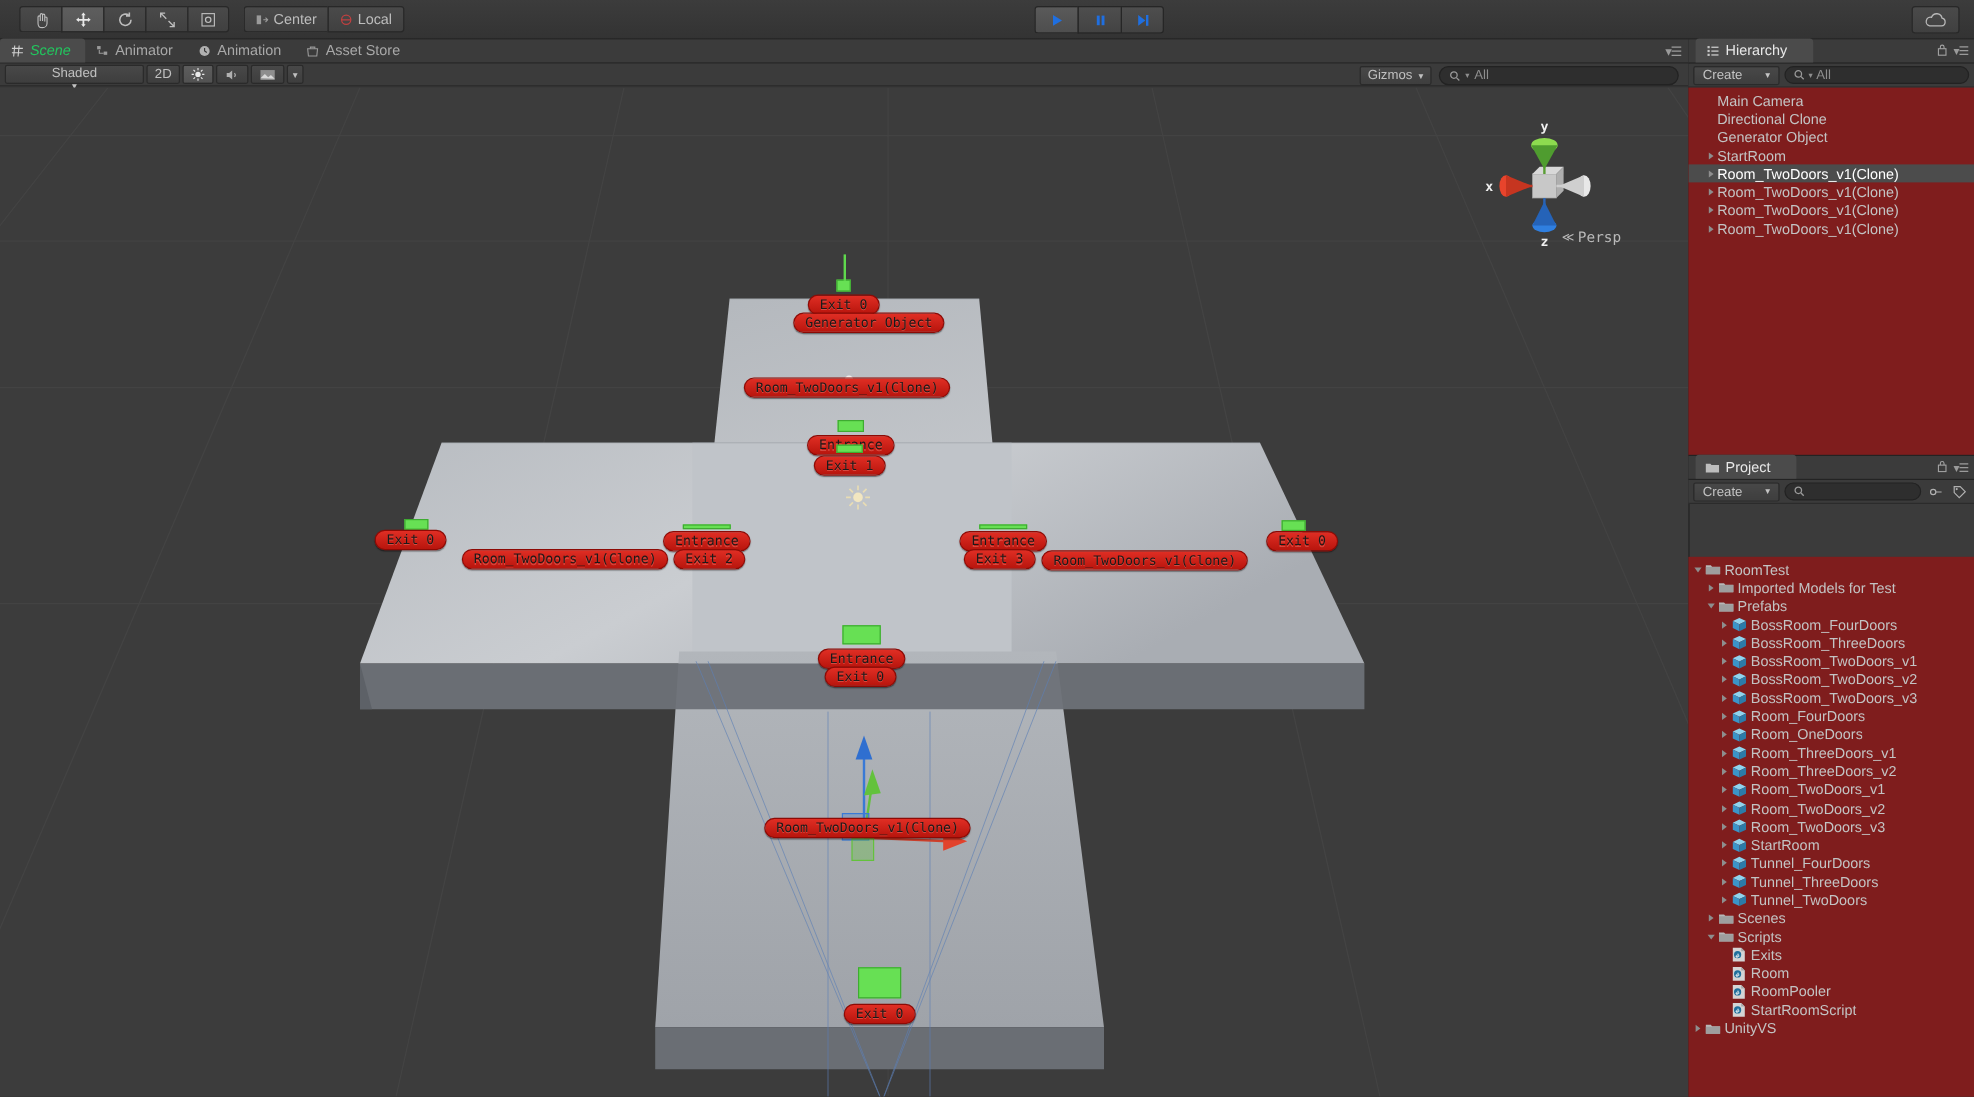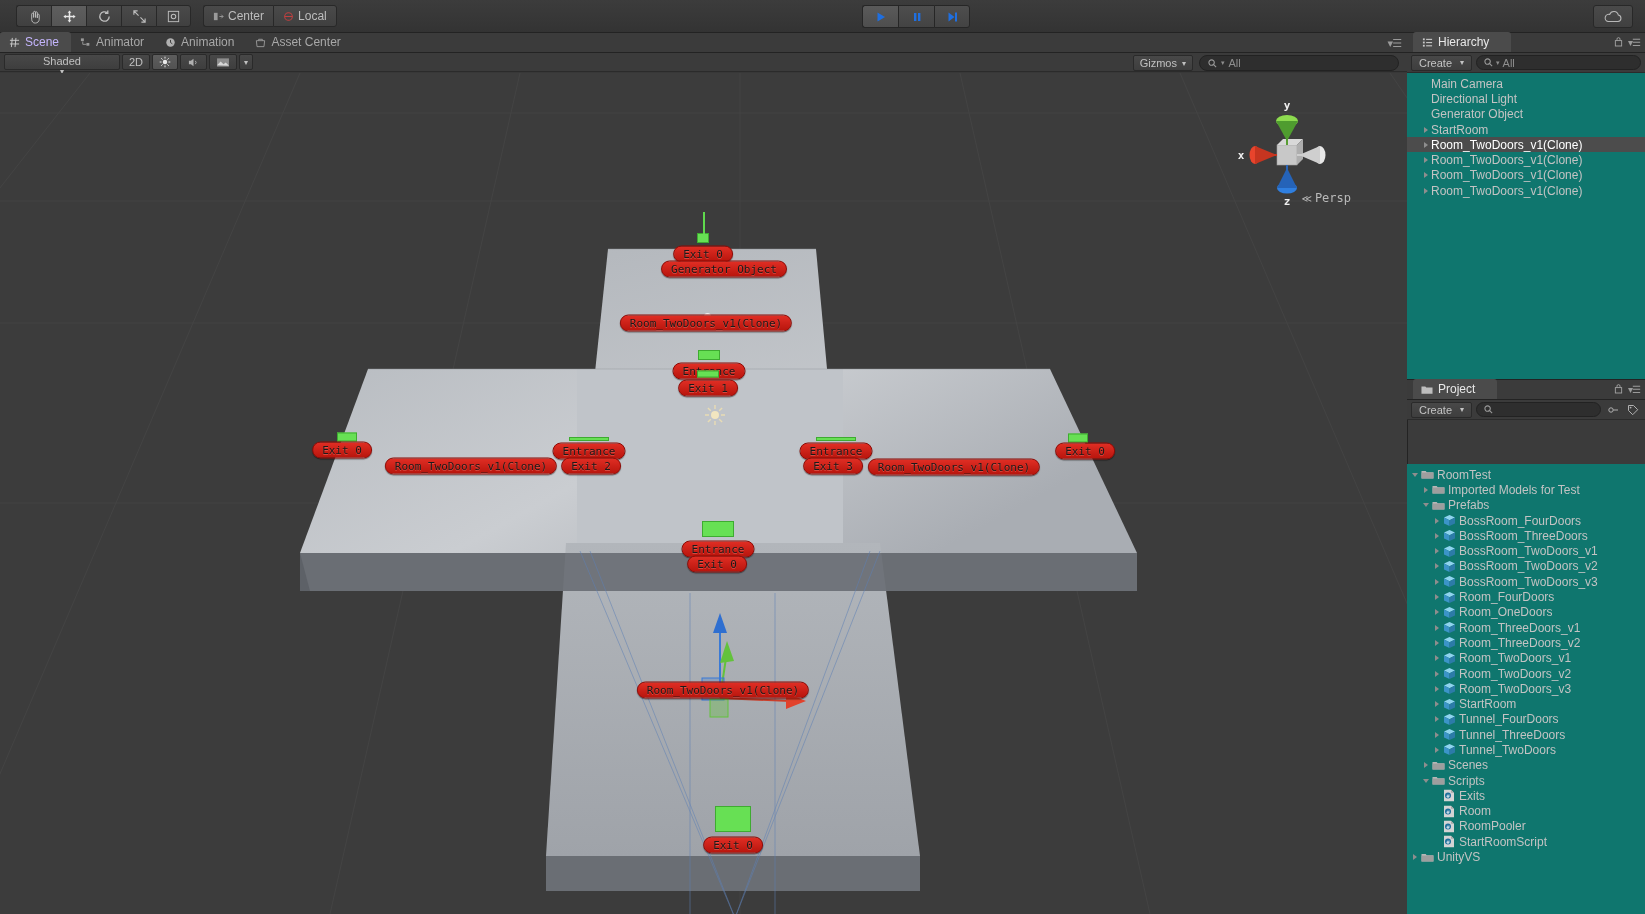--- a/index.html
+++ b/index.html
@@ -68,21 +68,21 @@
     position: relative; height: 20px; width: 100%;
     background: #3b3b3b; border-bottom: 1px solid #232323;
     display: flex; align-items: flex-end;
   }
   .tab {
     height: 20px; padding: 0 12px 0 8px;
     display: flex; align-items: center; gap: 5px;
     font-size: 12px; color: #a8a8a8;
     border-radius: 3px 3px 0 0;
   }
-  .tab.active { background: #4b4b4b; color: #c4b5fd; }
+  .tab.active { background: #4b4b4b; color: #22c55e; font-style: italic; }
   .tab-icon { display: inline-flex; width: 12px; height: 12px; align-items: center; justify-content: center; }
   .panel-menu {
     position: absolute; right: 6px; top: 4px;
     color: #9a9a9a; font-size: 11px; letter-spacing: -1px;
   }
 
   .scene-toolbar {
     position: relative; height: 19px; width: 100%;
     background: #3b3b3b; border-bottom: 1px solid #2b2b2b;
     display: flex; align-items: center;
@@ -174,35 +174,35 @@
   }
   .lock-icons { position: absolute; right: 5px; top: 3px; display: flex; gap: 5px; align-items: center; color: #9a9a9a; font-size: 10px; }
 
   .create-bar {
     height: 20px; background: #3b3b3b; border-bottom: 1px solid #2b2b2b;
     display: flex; align-items: center; padding: 0 4px; gap: 4px;
   }
   .create-btn {
     height: 16px; padding: 0 7px;
     background: linear-gradient(#484848,#3e3e3e); border: 1px solid #2a2a2a; border-radius: 2px;
-    display: flex; align-items: center; gap: 8px; font-size: 11px; color: #c4c4c4;
+    display: flex; align-items: center; gap: 19px; font-size: 11px; color: #c4c4c4;
   }
   .hsearch {
     flex: 1; height: 15px; background: #2e2e2e; border: 1px solid #222; border-radius: 8px;
     display: flex; align-items: center; padding: 0 7px; gap: 3px;
     font-size: 11px; color: #8e8e8e;
   }
   .psearch {
     flex: 1; height: 15px; background: #2e2e2e; border: 1px solid #222; border-radius: 8px;
     display: flex; align-items: center; padding: 0 7px;
     font-size: 11px; color: #8e8e8e;
   }
   .p-icon-btn { width: 16px; height: 15px; display:flex; align-items:center; justify-content:center; color:#b0b0b0; }
 
-  .tree { background: #0f766e; height: calc(100% - 40px); overflow: hidden; padding-top: 3px; text-align: center; }
+  .tree { background: #7f1d1d; height: calc(100% - 40px); overflow: hidden; padding-top: 3px; text-align: center; }
   .trow {
     display: flex; align-items: center; height: 15.3px;
     font-size: 12px; color: #c3c3c3; white-space: nowrap;
     font-family: "Liberation Sans", sans-serif;
   }
   .trow.sel { background: #4c4c4c; color: #ffffff; }
   .tw { width: 11px; display: flex; align-items: center; justify-content: center; flex: 0 0 11px; }
   .arrow-r { width: 0; height: 0; border-left: 4px solid #8e8e8e; border-top: 3.5px solid transparent; border-bottom: 3.5px solid transparent; }
   .arrow-d { width: 0; height: 0; border-top: 4px solid #8e8e8e; border-left: 3.5px solid transparent; border-right: 3.5px solid transparent; }
   .ticon { width: 14px; flex: 0 0 14px; display: flex; align-items: center; justify-content: center; margin-right: 3px; }
@@ -321,21 +321,21 @@
         </span>
         <span>Animation</span>
       </div>
       <div class="tab">
         <span class="tab-icon">
           <svg width="11" height="11" viewBox="0 0 12 12">
               <path d="M1.5 4h9l-.7 6.5H2.2z" fill="none" stroke="#9a9a9a" stroke-width="1"></path>
               <path d="M4 4V2.5h4V4" stroke="#9a9a9a" stroke-width="1" fill="none"></path>
             </svg>
         </span>
-        <span>Asset Center</span>
+        <span>Asset Store</span>
       </div>
       <div class="panel-menu">▾☰</div>
     </div>
 
     <div class="scene-toolbar">
       <div class="sel-shaded">
         <span>Shaded</span>
         <span style="font-size:8px;">▾</span>
       </div>
       <div class="tb-btn">
@@ -575,21 +575,21 @@
       </div>
       <div class="tree" id="hierarchy-tree">
           <div class="trow">
             <span style="display:inline-block;width:13px;flex:0 0 13px;"></span>
             <span class="tw"></span>
             <span class="tlabel">Main Camera</span>
           </div>
           <div class="trow">
             <span style="display:inline-block;width:13px;flex:0 0 13px;"></span>
             <span class="tw"></span>
-            <span class="tlabel">Directional Light</span>
+            <span class="tlabel">Directional Clone</span>
           </div>
           <div class="trow">
             <span style="display:inline-block;width:13px;flex:0 0 13px;"></span>
             <span class="tw"></span>
             <span class="tlabel">Generator Object</span>
           </div>
           <div class="trow">
             <span style="display:inline-block;width:13px;flex:0 0 13px;"></span>
             <span class="tw">
               <span class="arrow-r"></span>

